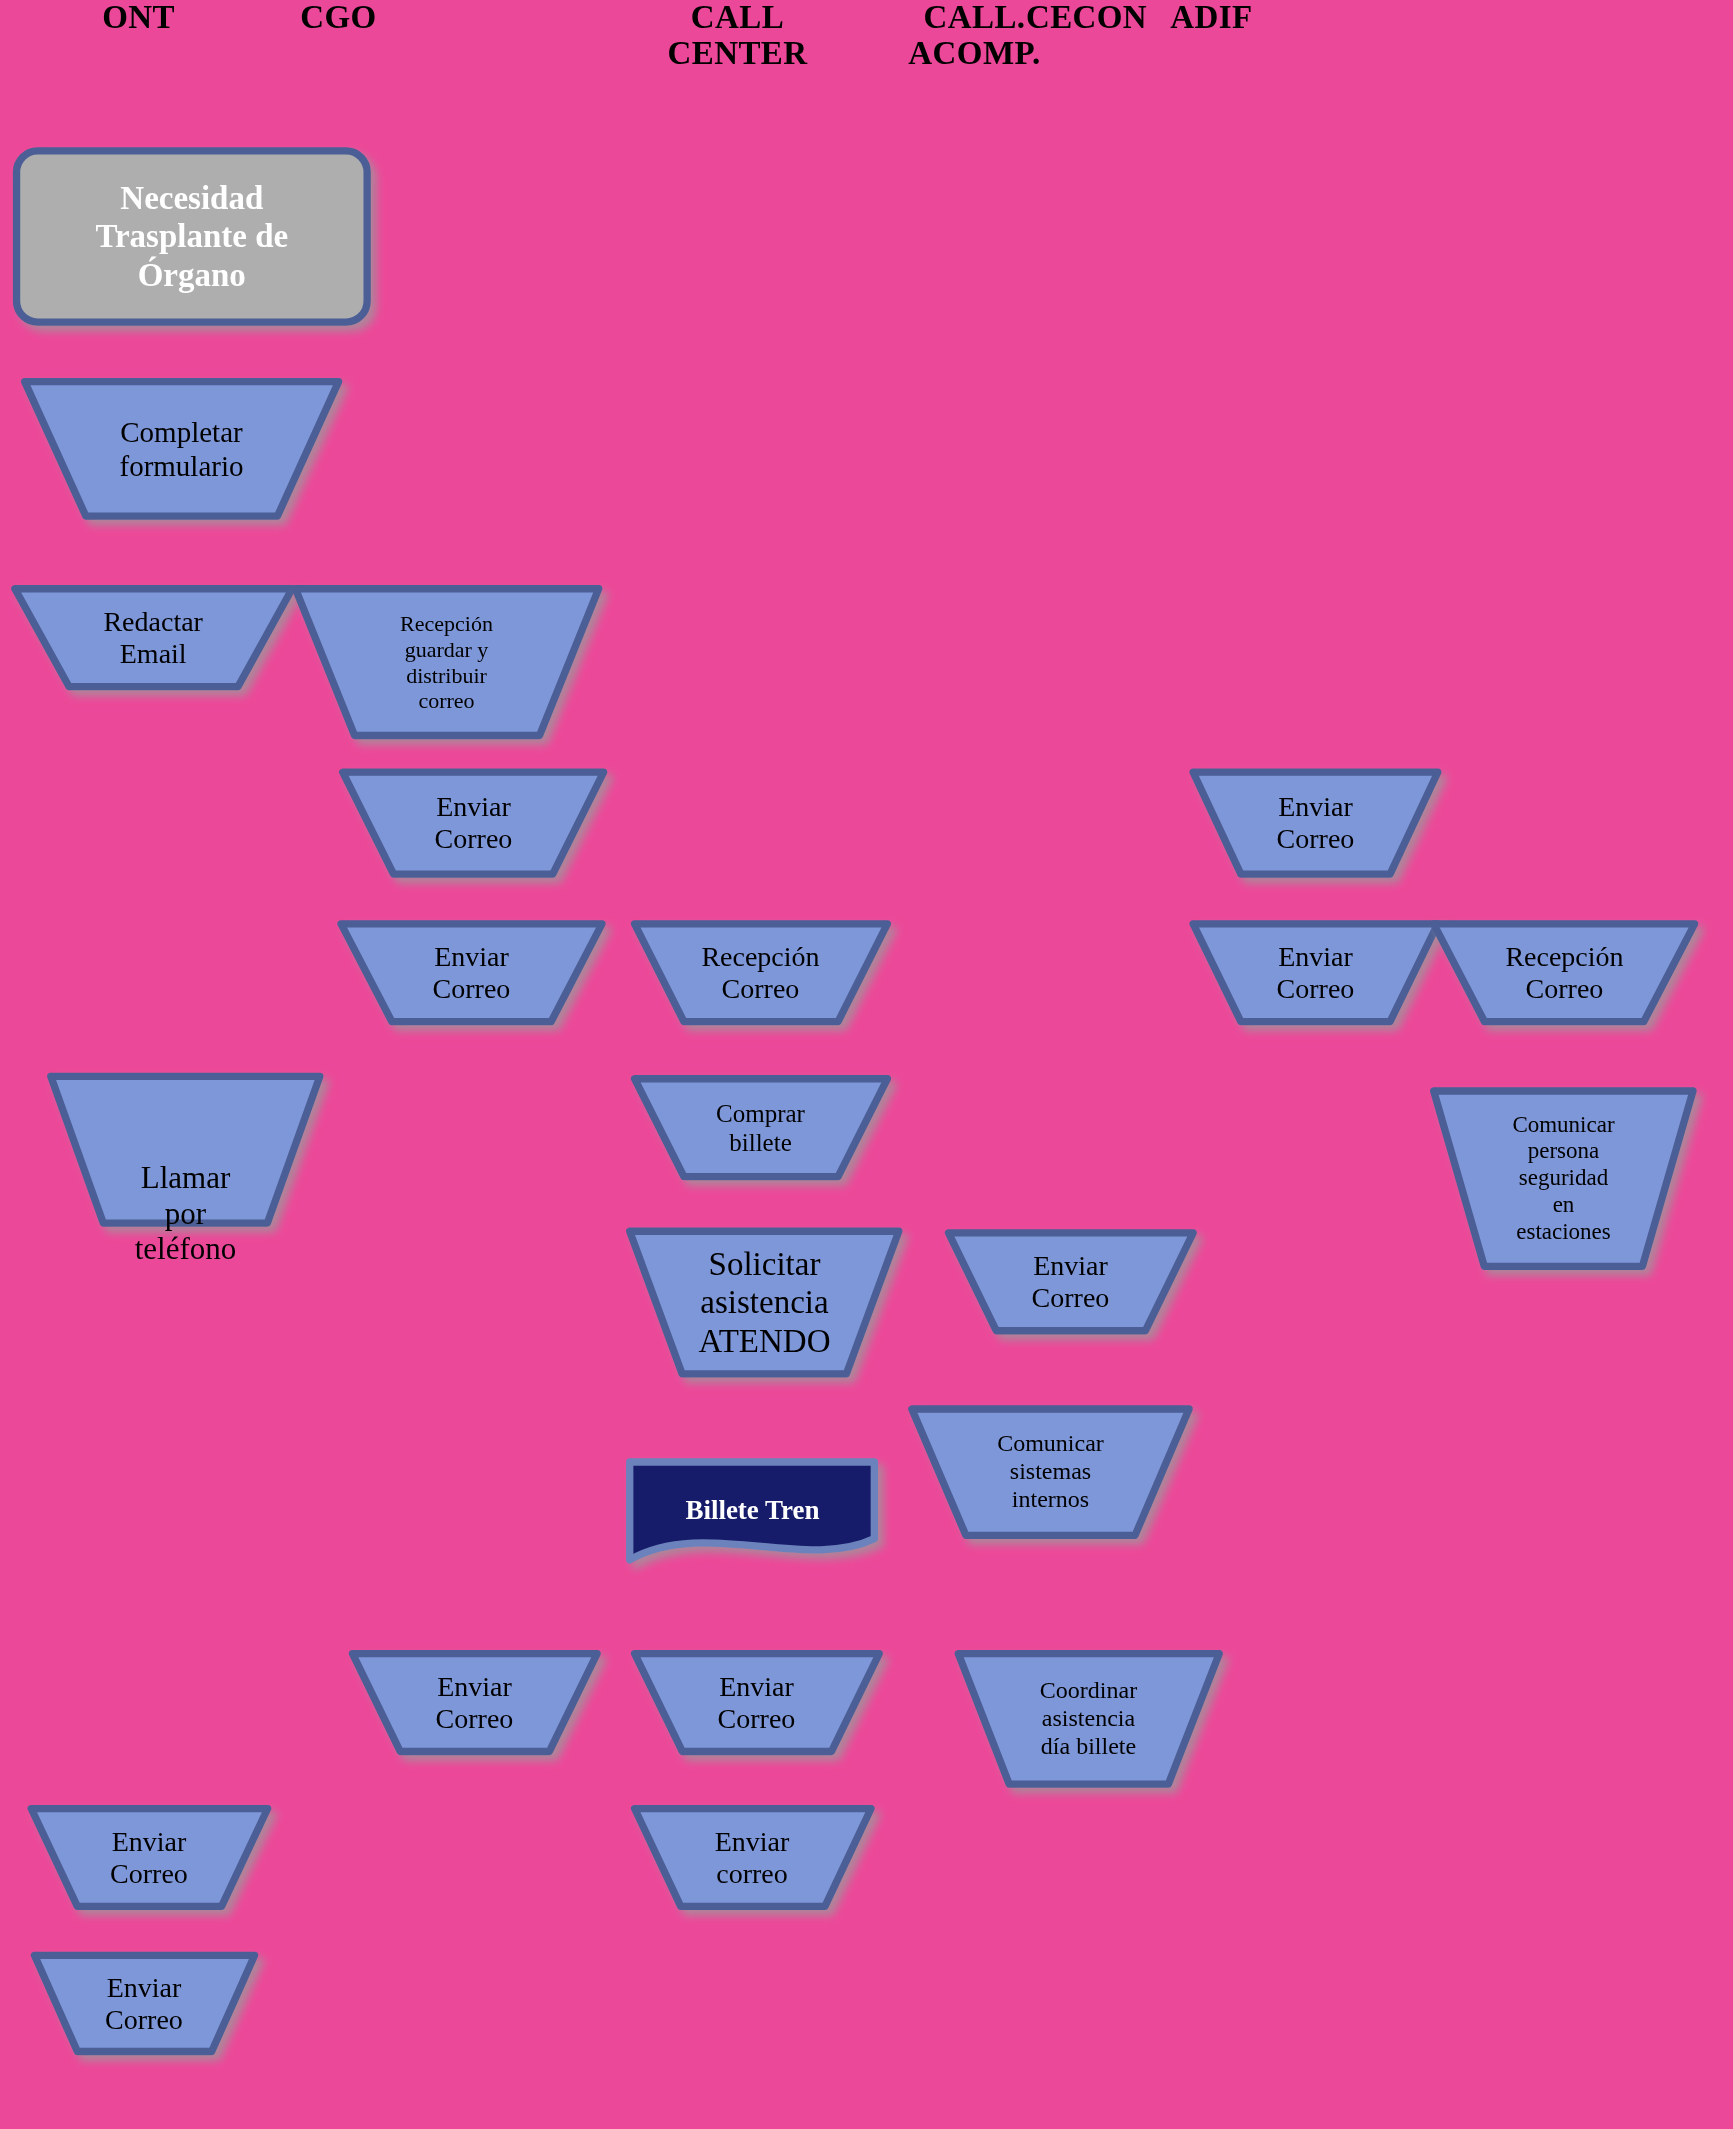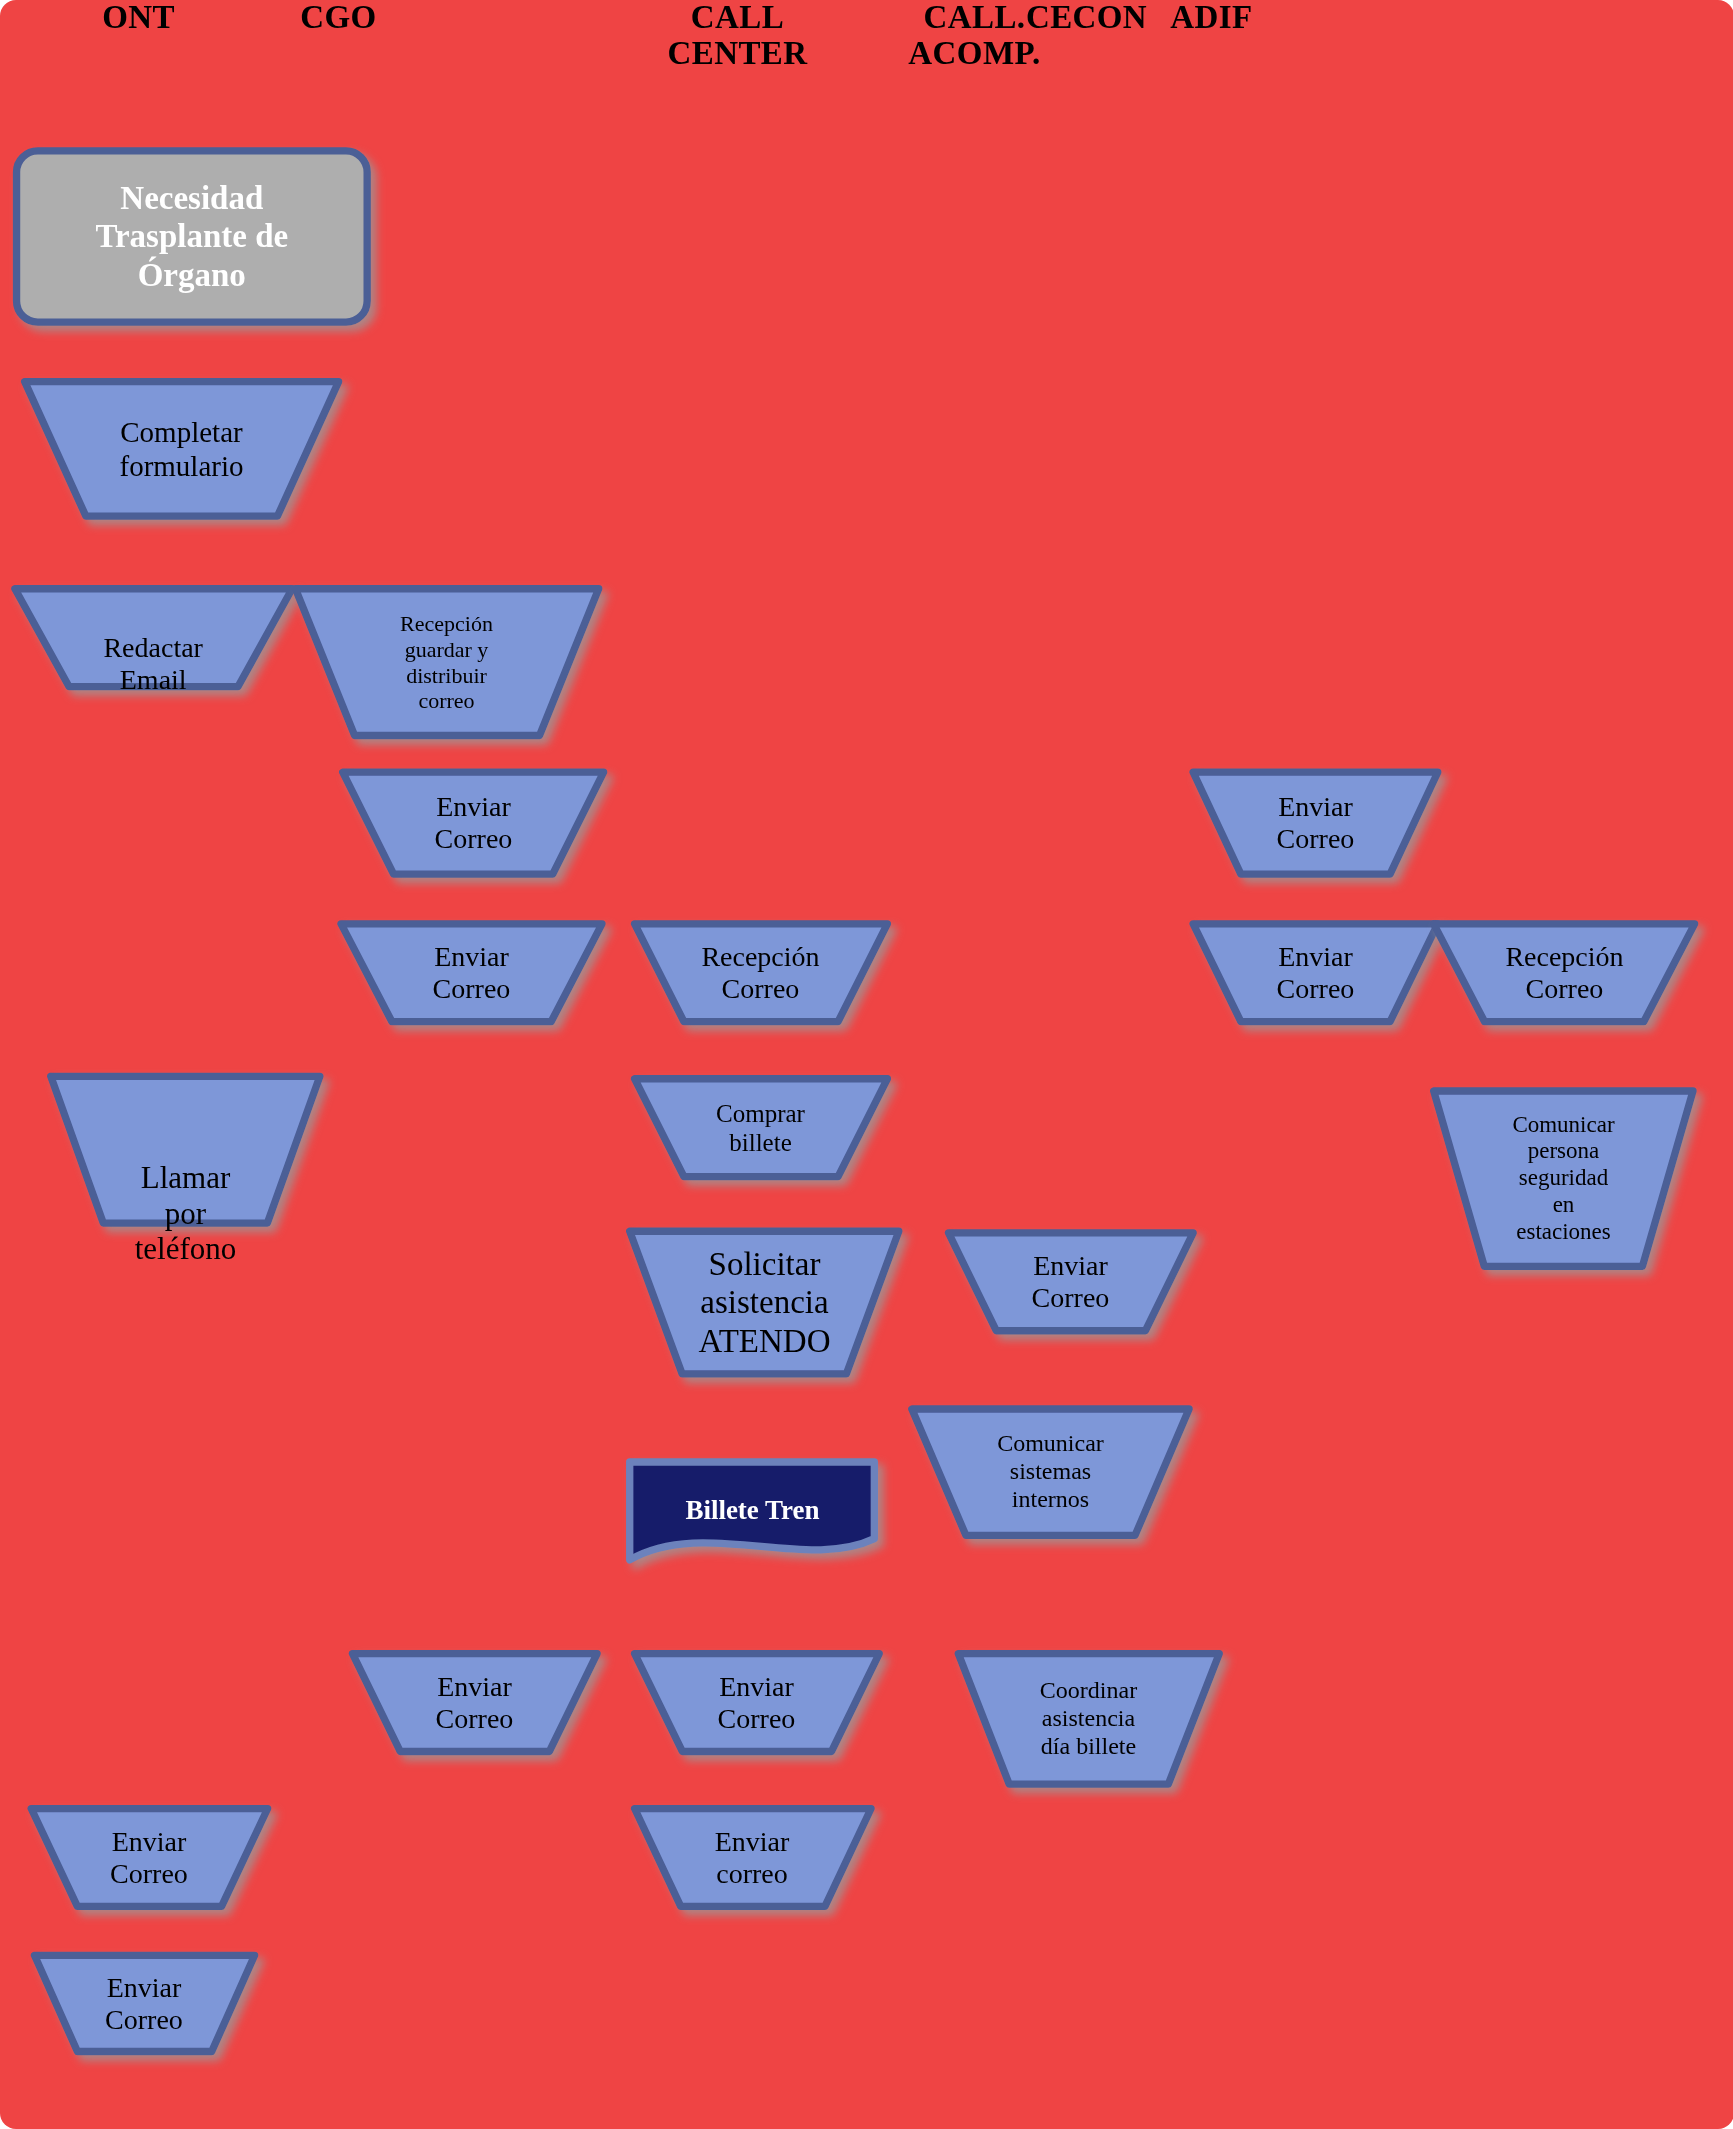--- a/index.html
+++ b/index.html
@@ -7,23 +7,22 @@
     padding: 0;
     background: #ffffff;
   }
   body {
     font-family: "Liberation Serif", "DejaVu Serif", serif;
   }
   #canvas {
     position: relative;
     width: 1734px;
     height: 2129px;
-    background: #ef4444;
+    background: #ec4899;
     overflow: hidden;
-    border-radius: 16px;
   }
   #svg-layer {
     position: absolute;
     left: 0;
     top: 0;
     width: 1734px;
     height: 2129px;
   }
   .lane-header {
     position: absolute;
@@ -132,21 +131,21 @@
       <div class="lane-header" style="left: 948px; top: 0px; width: 277px;">CECON</div>
       <div class="lane-header" style="left: 1073px; top: 0px; width: 277px;">ADIF</div>
     </div>
 
   <div id="node-labels">
       <div class="node-label start-label" style="left: 16.3px; top: 151px; width: 351px; height: 171px; font-size: 33px; line-height: 1.16;">Necesidad
 Trasplante de
 Órgano</div>
       <div class="node-label" style="left: 24.5px; top: 382px; width: 314px; height: 135px; font-size: 29px; line-height: 1.16;">Completar
 formulario</div>
-      <div class="node-label" style="left: 14.7px; top: 615px; width: 277px; height: 98px; font-size: 28px; line-height: 1.16;">Redactar
+      <div class="node-label" style="left: 14.7px; top: 589px; width: 277px; height: 98px; font-size: 28px; line-height: 1.16;">Redactar
 Email</div>
       <div class="node-label" style="left: 51px; top: 1140px; width: 269px; height: 147px; font-size: 31px; line-height: 1.16;">Llamar
 por
 teléfono</div>
       <div class="node-label" style="left: 295px; top: 589px; width: 303px; height: 147px; font-size: 22px; line-height: 1.16;">Recepción
 guardar y
 distribuir
 correo</div>
       <div class="node-label" style="left: 343px; top: 772px; width: 261px; height: 102px; font-size: 28px; line-height: 1.16;">Enviar
 Correo</div>

